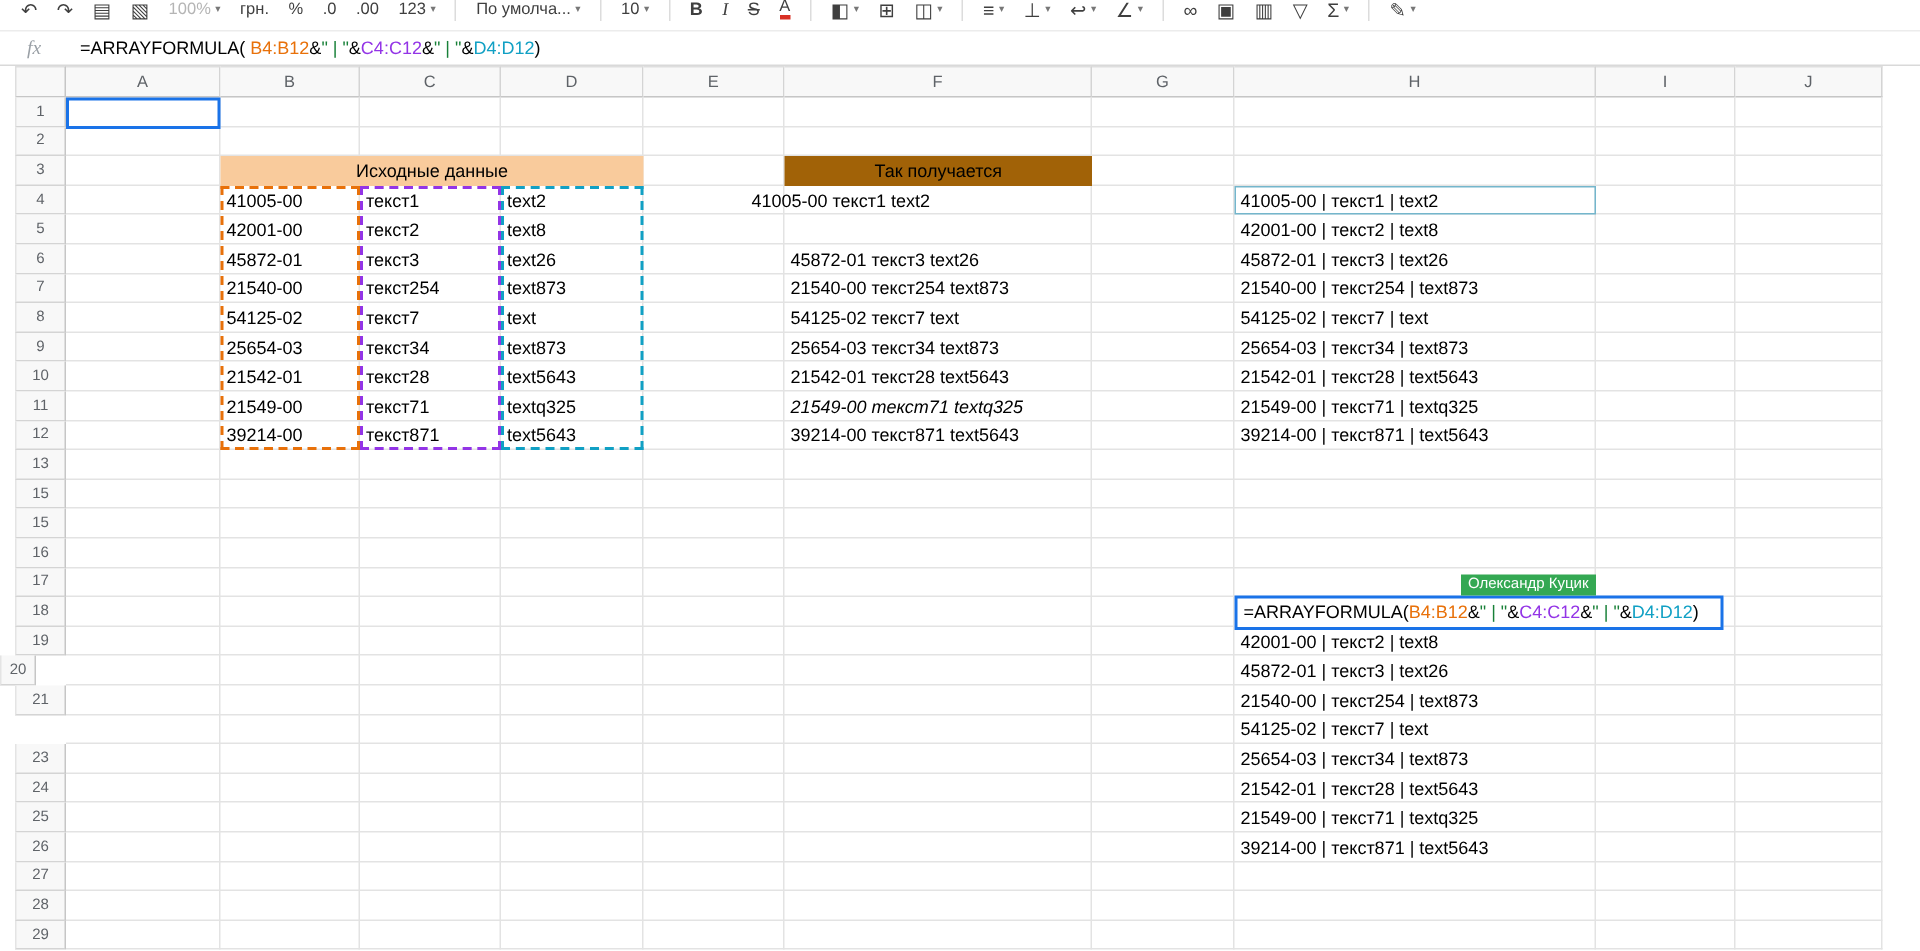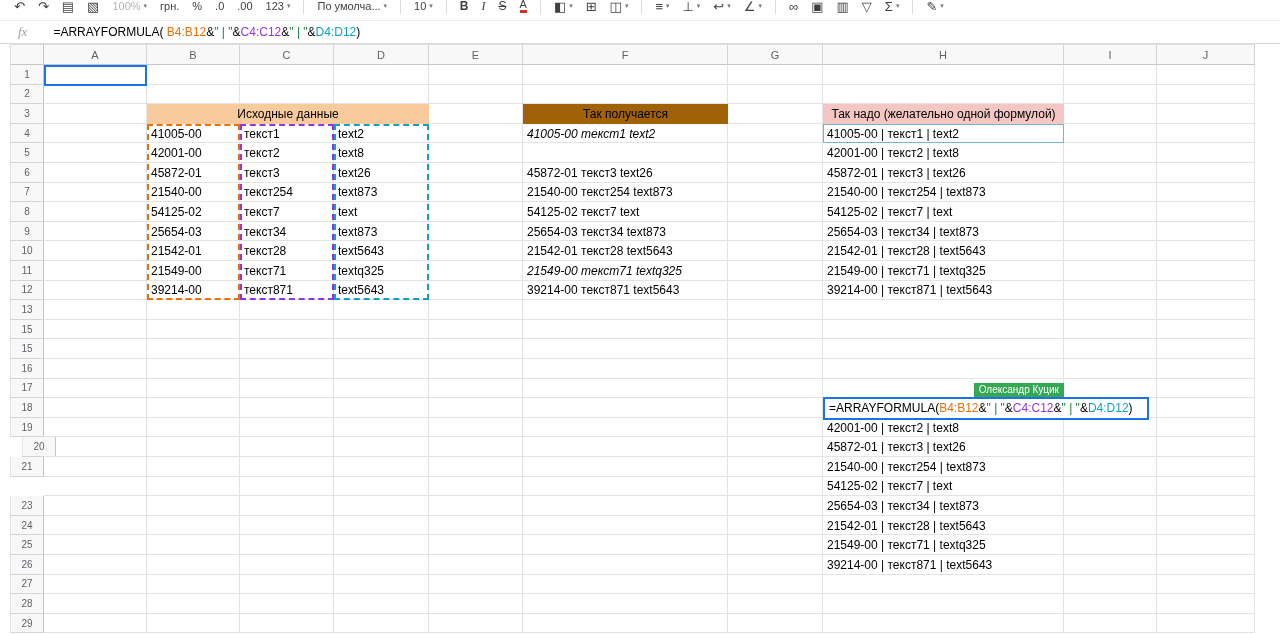--- a/index.html
+++ b/index.html
@@ -179,21 +179,21 @@
     <div class="rowhead abs" style="position: absolute; left: 10px; top: 241.4px; width: 34px; height: 19.6px; box-sizing: border-box;">10</div>
     <div class="rowhead abs" style="position: absolute; left: 10px; top: 261px; width: 34px; height: 19.6px; box-sizing: border-box;">11</div>
     <div class="rowhead abs" style="position: absolute; left: 10px; top: 280.6px; width: 34px; height: 19.6px; box-sizing: border-box;">12</div>
     <div class="rowhead abs" style="position: absolute; left: 10px; top: 300.2px; width: 34px; height: 19.6px; box-sizing: border-box;">13</div>
     <div class="rowhead abs" style="position: absolute; left: 10px; top: 319.8px; width: 34px; height: 19.6px; box-sizing: border-box;">15</div>
     <div class="rowhead abs" style="position: absolute; left: 10px; top: 339.4px; width: 34px; height: 19.6px; box-sizing: border-box;">15</div>
     <div class="rowhead abs" style="position: absolute; left: 10px; top: 359px; width: 34px; height: 19.6px; box-sizing: border-box;">16</div>
     <div class="rowhead abs" style="position: absolute; left: 10px; top: 378.6px; width: 34px; height: 19.6px; box-sizing: border-box;">17</div>
     <div class="rowhead abs" style="position: absolute; left: 10px; top: 398.2px; width: 34px; height: 19.6px; box-sizing: border-box;">18</div>
     <div class="rowhead abs" style="position: absolute; left: 10px; top: 417.8px; width: 34px; height: 19.6px; box-sizing: border-box;">19</div>
-    <div class="rowhead abs" style="position: absolute; left: 22px; top: 437.4px; width: 34px; height: 19.6px; box-sizing: border-box;">20</div>
+    <div class="rowhead abs" style="position: absolute; left: 0; top: 437.4px; width: 24px; height: 19.6px; box-sizing: border-box;">20</div>
     <div class="rowhead abs" style="position: absolute; left: 10px; top: 457px; width: 34px; height: 19.6px; box-sizing: border-box;">21</div>
     <div class="rowhead abs" style="position: absolute; left: 10px; top: 496px; width: 24px; height: 19.6px; box-sizing: border-box; text-align: center;">22</div>
     <div class="rowhead abs" style="position: absolute; left: 10px; top: 496.2px; width: 34px; height: 19.6px; box-sizing: border-box;">23</div>
     <div class="rowhead abs" style="position: absolute; left: 10px; top: 515.8px; width: 34px; height: 19.6px; box-sizing: border-box;">24</div>
     <div class="rowhead abs" style="position: absolute; left: 10px; top: 535.4px; width: 34px; height: 19.6px; box-sizing: border-box;">25</div>
     <div class="rowhead abs" style="position: absolute; left: 10px; top: 555px; width: 34px; height: 19.6px; box-sizing: border-box;">26</div>
     <div class="rowhead abs" style="position: absolute; left: 10px; top: 574.6px; width: 34px; height: 19.6px; box-sizing: border-box;">27</div>
     <div class="rowhead abs" style="position: absolute; left: 10px; top: 594.2px; width: 34px; height: 19.6px; box-sizing: border-box;">28</div>
     <div class="rowhead abs" style="position: absolute; left: 10px; top: 613.8px; width: 34px; height: 19.6px; box-sizing: border-box;">29</div>
     <div class="hline abs" style="position: absolute; left: 44px; top: 83.6px; width: 1211px; height: 1px; box-sizing: border-box;"></div>
@@ -230,21 +230,20 @@
     <div class="vline abs" style="position: absolute; left: 333px; top: 65px; width: 1px; height: 568.4px; box-sizing: border-box;"></div>
     <div class="vline abs" style="position: absolute; left: 428px; top: 65px; width: 1px; height: 568.4px; box-sizing: border-box;"></div>
     <div class="vline abs" style="position: absolute; left: 522px; top: 65px; width: 1px; height: 568.4px; box-sizing: border-box;"></div>
     <div class="vline abs" style="position: absolute; left: 727px; top: 65px; width: 1px; height: 568.4px; box-sizing: border-box;"></div>
     <div class="vline abs" style="position: absolute; left: 822px; top: 65px; width: 1px; height: 568.4px; box-sizing: border-box;"></div>
     <div class="vline abs" style="position: absolute; left: 1063px; top: 65px; width: 1px; height: 568.4px; box-sizing: border-box;"></div>
     <div class="vline abs" style="position: absolute; left: 1156px; top: 65px; width: 1px; height: 568.4px; box-sizing: border-box;"></div>
     <div class="vline abs" style="position: absolute; left: 1254px; top: 65px; width: 1px; height: 568.4px; box-sizing: border-box;"></div>
     <div class="cell hcell abs" style="position: absolute; left: 147px; top: 104.2px; width: 282px; height: 19.6px; box-sizing: border-box; background: rgb(249, 203, 156);">Исходные данные</div>
     <div class="cell hcell abs" style="position: absolute; left: 523px; top: 104.2px; width: 205px; height: 19.6px; box-sizing: border-box; background: #a16207;">Так получается</div>
-    <div class="cell hcell abs" style="position: absolute; left: 823px; top: 104.2px; width: 241px; height: 19.6px; box-sizing: border-box; background: rgb(244, 199, 195);">Так надо (желательно одной формулой)</div>
     <div class="cell abs" style="position: absolute; left: 147px; top: 123.8px; width: 93px; height: 19.6px; box-sizing: border-box;">41005-00</div>
     <div class="cell abs" style="position: absolute; left: 147px; top: 143.4px; width: 93px; height: 19.6px; box-sizing: border-box;">42001-00</div>
     <div class="cell abs" style="position: absolute; left: 147px; top: 163px; width: 93px; height: 19.6px; box-sizing: border-box;">45872-01</div>
     <div class="cell abs" style="position: absolute; left: 147px; top: 182.6px; width: 93px; height: 19.6px; box-sizing: border-box;">21540-00</div>
     <div class="cell abs" style="position: absolute; left: 147px; top: 202.2px; width: 93px; height: 19.6px; box-sizing: border-box;">54125-02</div>
     <div class="cell abs" style="position: absolute; left: 147px; top: 221.8px; width: 93px; height: 19.6px; box-sizing: border-box;">25654-03</div>
     <div class="cell abs" style="position: absolute; left: 147px; top: 241.4px; width: 93px; height: 19.6px; box-sizing: border-box;">21542-01</div>
     <div class="cell abs" style="position: absolute; left: 147px; top: 261px; width: 93px; height: 19.6px; box-sizing: border-box;">21549-00</div>
     <div class="cell abs" style="position: absolute; left: 147px; top: 280.6px; width: 93px; height: 19.6px; box-sizing: border-box;">39214-00</div>
     <div class="cell abs" style="position: absolute; left: 240px; top: 123.8px; width: 94px; height: 19.6px; box-sizing: border-box;">текст1</div>
@@ -258,21 +257,21 @@
     <div class="cell abs" style="position: absolute; left: 240px; top: 280.6px; width: 94px; height: 19.6px; box-sizing: border-box;">текст871</div>
     <div class="cell abs" style="position: absolute; left: 334px; top: 123.8px; width: 95px; height: 19.6px; box-sizing: border-box;">text2</div>
     <div class="cell abs" style="position: absolute; left: 334px; top: 143.4px; width: 95px; height: 19.6px; box-sizing: border-box;">text8</div>
     <div class="cell abs" style="position: absolute; left: 334px; top: 163px; width: 95px; height: 19.6px; box-sizing: border-box;">text26</div>
     <div class="cell abs" style="position: absolute; left: 334px; top: 182.6px; width: 95px; height: 19.6px; box-sizing: border-box;">text873</div>
     <div class="cell abs" style="position: absolute; left: 334px; top: 202.2px; width: 95px; height: 19.6px; box-sizing: border-box;">text</div>
     <div class="cell abs" style="position: absolute; left: 334px; top: 221.8px; width: 95px; height: 19.6px; box-sizing: border-box;">text873</div>
     <div class="cell abs" style="position: absolute; left: 334px; top: 241.4px; width: 95px; height: 19.6px; box-sizing: border-box;">text5643</div>
     <div class="cell abs" style="position: absolute; left: 334px; top: 261px; width: 95px; height: 19.6px; box-sizing: border-box;">textq325</div>
     <div class="cell abs" style="position: absolute; left: 334px; top: 280.6px; width: 95px; height: 19.6px; box-sizing: border-box;">text5643</div>
-    <div class="cell abs" style="position: absolute; left: 523px; top: 123.8px; width: 205px; height: 19.6px; box-sizing: border-box; font-style: italic;">41005-00 текст1 text2</div>
+    <div class="cell abs" style="position: absolute; left: 497px; top: 123.8px; width: 205px; height: 19.6px; box-sizing: border-box;">41005-00 текст1 text2</div>
     <div class="cell abs" style="position: absolute; left: 523px; top: 163px; width: 205px; height: 19.6px; box-sizing: border-box;">45872-01 текст3 text26</div>
     <div class="cell abs" style="position: absolute; left: 523px; top: 182.6px; width: 205px; height: 19.6px; box-sizing: border-box;">21540-00 текст254 text873</div>
     <div class="cell abs" style="position: absolute; left: 523px; top: 202.2px; width: 205px; height: 19.6px; box-sizing: border-box;">54125-02 текст7 text</div>
     <div class="cell abs" style="position: absolute; left: 523px; top: 221.8px; width: 205px; height: 19.6px; box-sizing: border-box;">25654-03 текст34 text873</div>
     <div class="cell abs" style="position: absolute; left: 523px; top: 241.4px; width: 205px; height: 19.6px; box-sizing: border-box;">21542-01 текст28 text5643</div>
     <div class="cell abs" style="position: absolute; left: 523px; top: 261px; width: 205px; height: 19.6px; box-sizing: border-box; font-style: italic;">21549-00 текст71 textq325</div>
     <div class="cell abs" style="position: absolute; left: 523px; top: 280.6px; width: 205px; height: 19.6px; box-sizing: border-box;">39214-00 текст871 text5643</div>
     <div class="cell abs" style="position: absolute; left: 823px; top: 123.8px; width: 241px; height: 19.6px; box-sizing: border-box;">41005-00 | текст1 | text2</div>
     <div class="cell abs" style="position: absolute; left: 823px; top: 143.4px; width: 241px; height: 19.6px; box-sizing: border-box;">42001-00 | текст2 | text8</div>
     <div class="cell abs" style="position: absolute; left: 823px; top: 163px; width: 241px; height: 19.6px; box-sizing: border-box;">45872-01 | текст3 | text26</div>

